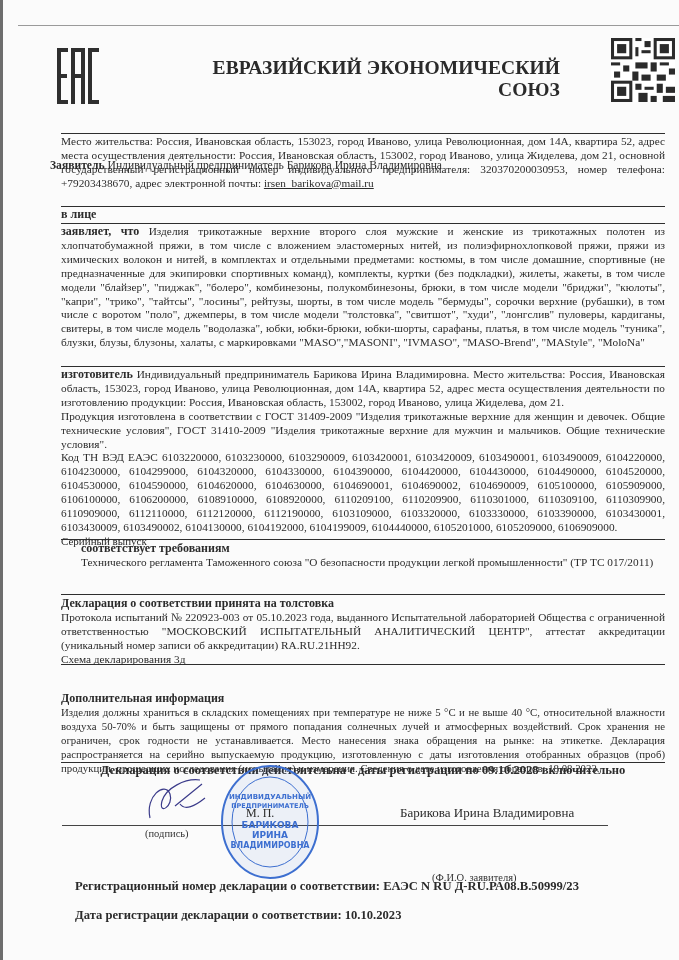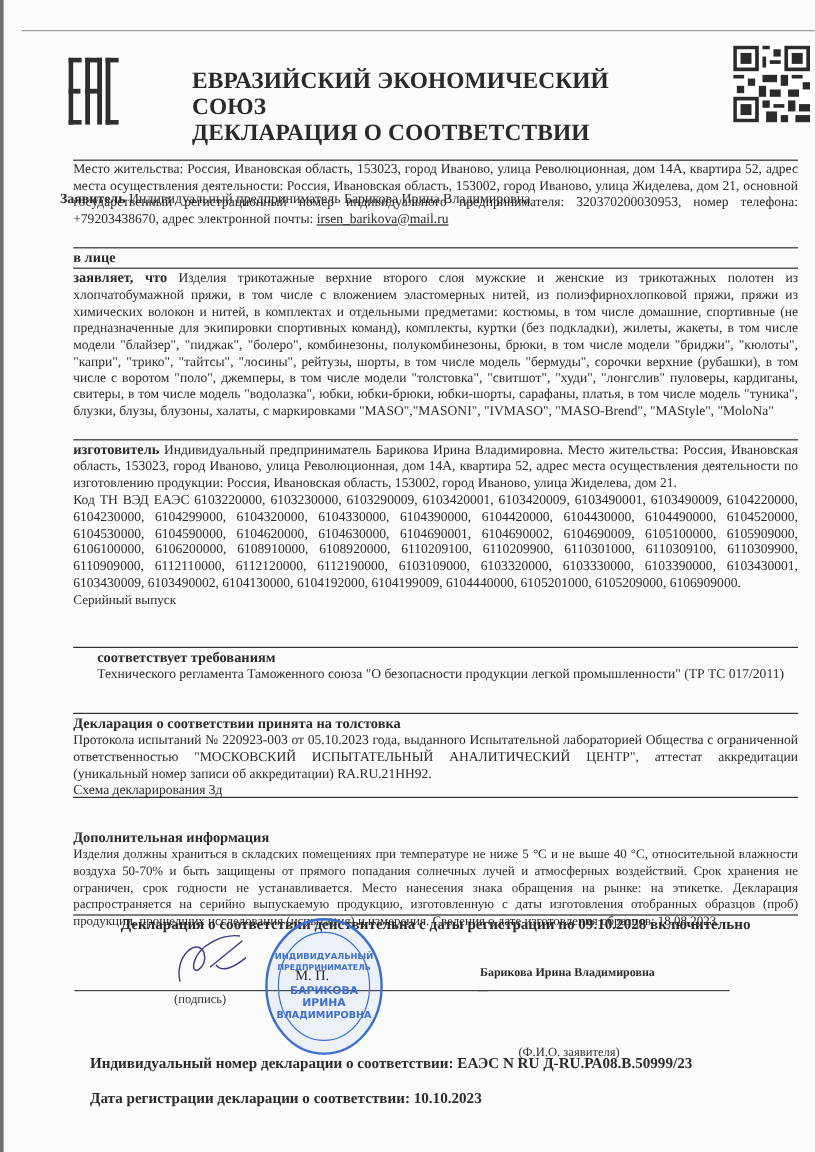--- a/index.html
+++ b/index.html
@@ -8,36 +8,36 @@
     font-family: "Liberation Serif", "DejaVu Serif", serif; color: #2b2b2b;
   }
   .left-edge { position: absolute; left: 0; top: 0; width: 3px; height: 960px; background: #6d6d6d; }
   .top-rule { position: absolute; left: 18px; top: 25px; width: 661px; height: 1px; background: #9a9a9a; }
   .eac-logo {
     position: absolute; left: 57px; top: 48px; width: 42px; height: 56px;
     display: flex; gap: 2px;
   }
   .eac-logo svg { width: 42px; height: 56px; }
   .header-title {
-    position: absolute; left: 160px; top: 57px; width: 400px; text-align: left;
+    position: absolute; left: 160px; top: 57px; width: 400px; text-align: right;
     font-size: 19.5px; font-weight: bold; line-height: 22px; color: #2a2a2a; letter-spacing: 0.1px;
   }
   .qr { position: absolute; left: 611px; top: 38px; width: 64px; height: 64px; }
   .applicant { position: absolute; left: 50px; top: 115px; font-size: 11.6px; margin-top: 44px; }
   .b { font-weight: bold; }
   .block { position: absolute; left: 61px; width: 604px; font-size: 11.3px; line-height: 13.9px; text-align: justify; }
   .rule { position: absolute; left: 61px; width: 604px; height: 1px; background: #2e2e2e; }
   .heading { font-weight: bold; font-size: 12px; }
   .serif-small { font-size: 11px; }
   .stamp { position: absolute; left: 220px; top: 763px; width: 100px; height: 118px; }
   .sig { position: absolute; left: 140px; top: 776px; width: 70px; height: 50px; }
   .sig-line { position: absolute; height: 1px; background: #444; }
   .caption { position: absolute; font-size: 10.5px; color: #333; }
   .mp { position: absolute; left: 246px; top: 806px; font-size: 12px; }
-  .name-sign { position: absolute; left: 400px; top: 805px; font-size: 10px; font-weight: bold; }
+  .name-sign { position: absolute; left: 400px; top: 805px; font-size: 13px; }
   .reg { position: absolute; left: 75px; font-size: 12.6px; font-weight: bold; }
   .email { text-decoration: underline; }
 </style>
 </head>
 <body>
 
 <div class="left-edge"></div>
 <div class="top-rule"></div>
 
 <div class="eac-logo">
@@ -51,21 +51,20 @@
     <rect x="14" y="0" width="14" height="4" fill="#2f2f2f"></rect>
     <rect x="14" y="26" width="14" height="4" fill="#2f2f2f"></rect>
     <rect x="31" y="0" width="4" height="56" fill="#2f2f2f"></rect>
     <rect x="31" y="0" width="11" height="4" fill="#2f2f2f"></rect>
     <rect x="31" y="52" width="11" height="4" fill="#2f2f2f"></rect>
   </svg>
 </div>
 
 <div class="header-title">
   <div>ЕВРАЗИЙСКИЙ ЭКОНОМИЧЕСКИЙ СОЮЗ</div>
-  <div>ДЕКЛАРАЦИЯ О СООТВЕТСТВИИ</div>
 </div>
 
 <svg class="qr" viewBox="0 0 21 21">
   <rect width="21" height="21" fill="#fff"></rect>
   <g fill="#2b2b2b">
     <rect x="0" y="0" width="7" height="7"></rect>
       <rect x="1" y="1" width="5" height="5" fill="#fff"></rect>
       <rect x="2" y="2" width="3" height="3"></rect>
     <rect x="14" y="0" width="7" height="7"></rect>
       <rect x="15" y="1" width="5" height="5" fill="#fff"></rect>
@@ -114,20 +113,21 @@
 
 <div class="block" style="top:225px;">
   <span class="heading">заявляет, что</span>
   <span>Изделия трикотажные верхние второго слоя мужские и женские из трикотажных полотен из хлопчатобумажной пряжи, в том числе с вложением эластомерных нитей, из полиэфирнохлопковой пряжи, пряжи из химических волокон и нитей, в комплектах и отдельными предметами: костюмы, в том числе домашние, спортивные (не предназначенные для экипировки спортивных команд), комплекты, куртки (без подкладки), жилеты, жакеты, в том числе модели "блайзер", "пиджак", "болеро", комбинезоны, полукомбинезоны, брюки, в том числе модели "бриджи", "кюлоты", "капри", "трико", "тайтсы", "лосины", рейтузы, шорты, в том числе модель "бермуды", сорочки верхние (рубашки), в том числе с воротом "поло", джемперы, в том числе модели "толстовка", "свитшот", "худи", "лонгслив" пуловеры, кардиганы, свитеры, в том числе модель "водолазка", юбки, юбки-брюки, юбки-шорты, сарафаны, платья, в том числе модель "туника", блузки, блузы, блузоны, халаты, с маркировками "MASO","MASONI", "IVMASO", "MASO-Brend", "MAStyle", "MoloNa"</span>
 </div>
 <div class="rule" style="top:366px;"></div>
 
 <div class="block" style="top:368px;">
   <span class="heading">изготовитель</span>
   <span>Индивидуальный предприниматель Барикова Ирина Владимировна. Место жительства: Россия, Ивановская область, 153023, город Иваново, улица Революционная, дом 14А, квартира 52, адрес места осуществления деятельности по изготовлению продукции: Россия, Ивановская область, 153002, город Иваново, улица Жиделева, дом 21.</span>
+  <div>Продукция изготовлена в соответствии с ГОСТ 31409-2009 "Изделия трикотажные верхние для женщин и девочек. Общие технические условия", ГОСТ 31410-2009 "Изделия трикотажные верхние для мужчин и мальчиков. Общие технические условия".</div>
   <div>Код ТН ВЭД ЕАЭС 6103220000, 6103230000, 6103290009, 6103420001, 6103420009, 6103490001, 6103490009, 6104220000, 6104230000, 6104299000, 6104320000, 6104330000, 6104390000, 6104420000, 6104430000, 6104490000, 6104520000, 6104530000, 6104590000, 6104620000, 6104630000, 6104690001, 6104690002, 6104690009, 6105100000, 6105909000, 6106100000, 6106200000, 6108910000, 6108920000, 6110209100, 6110209900, 6110301000, 6110309100, 6110309900, 6110909000, 6112110000, 6112120000, 6112190000, 6103109000, 6103320000, 6103330000, 6103390000, 6103430001, 6103430009, 6103490002, 6104130000, 6104192000, 6104199009, 6104440000, 6105201000, 6105209000, 6106909000.</div>
   <div class="serif-small">Серийный выпуск</div>
 </div>
 <div class="rule" style="top:539px;"></div>
 
 <div class="block" style="top:542px;margin-left:20px;">
   <div class="heading">соответствует требованиям</div>
   <div>Технического регламента Таможенного союза "О безопасности продукции легкой промышленности" (ТР ТС 017/2011)</div>
 </div>
 <div class="rule" style="top:594px;"></div>
@@ -161,19 +161,19 @@
   <ellipse cx="50" cy="59" rx="38" ry="45" fill="none" stroke="#3d6fd0" stroke-width="1"></ellipse>
   <text x="50" y="36" font-size="7" text-anchor="middle" fill="#3d6fd0" font-family="DejaVu Sans, sans-serif" font-weight="bold">ИНДИВИДУАЛЬНЫЙ</text>
   <text x="50" y="45" font-size="6.5" text-anchor="middle" fill="#3d6fd0" font-family="DejaVu Sans, sans-serif" font-weight="bold">ПРЕДПРИНИМАТЕЛЬ</text>
   <text x="50" y="65" font-size="9" text-anchor="middle" fill="#3d6fd0" font-family="DejaVu Sans, sans-serif" font-weight="bold">БАРИКОВА</text>
   <text x="50" y="75" font-size="9" text-anchor="middle" fill="#3d6fd0" font-family="DejaVu Sans, sans-serif" font-weight="bold">ИРИНА</text>
   <text x="50" y="85" font-size="8" text-anchor="middle" fill="#3d6fd0" font-family="DejaVu Sans, sans-serif" font-weight="bold">ВЛАДИМИРОВНА</text>
 </svg>
 <div class="mp">М. П.</div>
 
 <div class="reg" style="top:879px;">
-  <span>Индивидуальный номер декларации о соответствии:</span>
+  <span>Регистрационный номер декларации о соответствии:</span>
   <span>ЕАЭС N RU Д-RU.РА08.В.50999/23</span>
 </div>
 <div class="reg" style="top:908px;">
   <span>Дата регистрации декларации о соответствии:</span>
   <span>10.10.2023</span>
 </div>
 
 </body></html>

